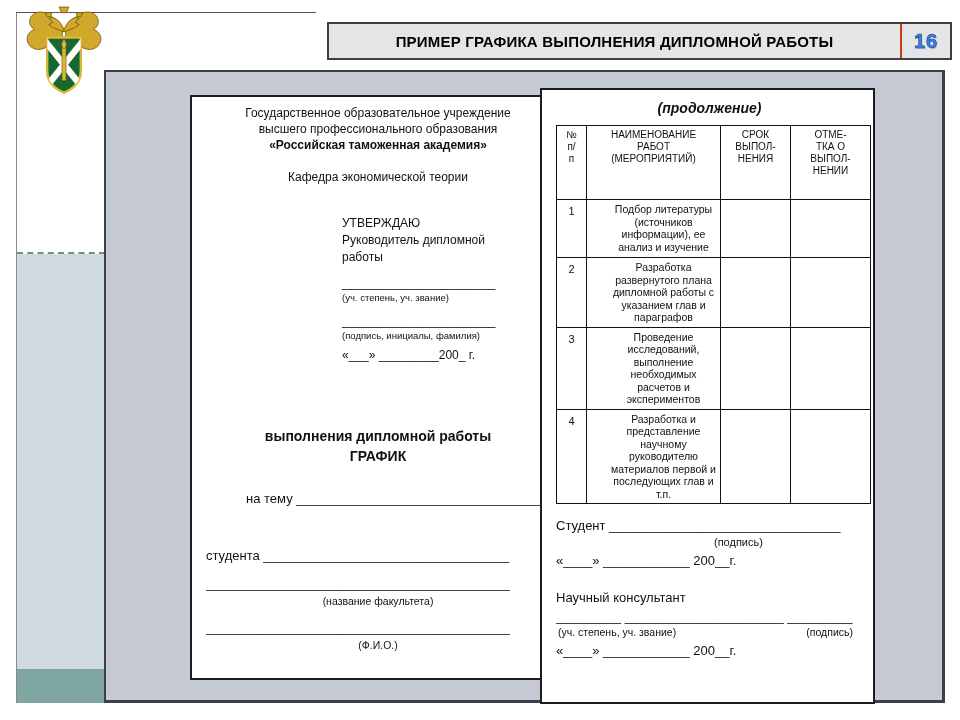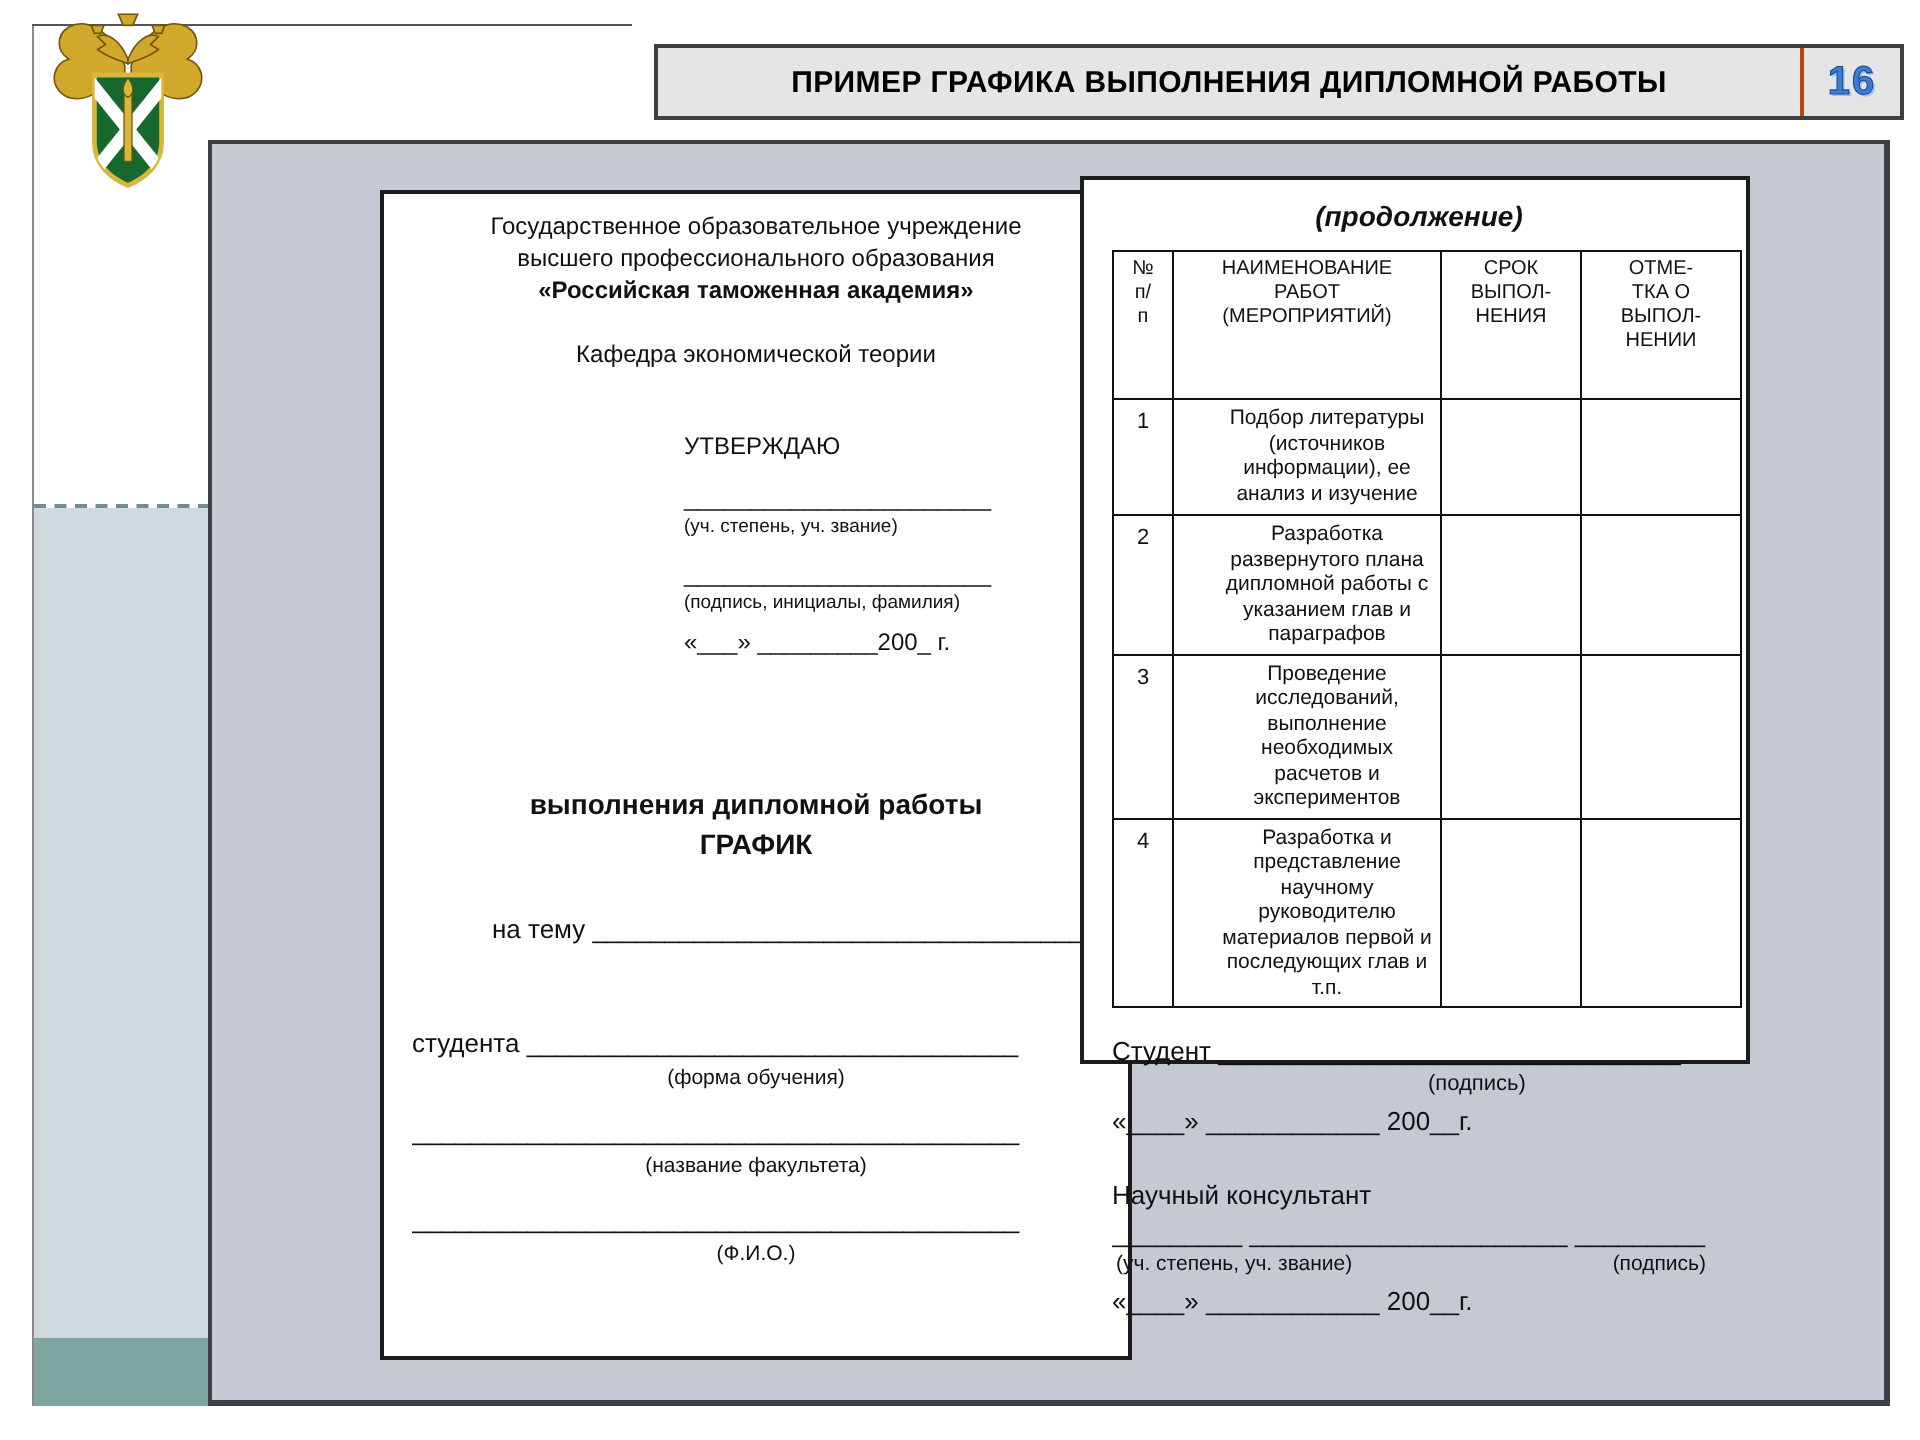--- a/index.html
+++ b/index.html
@@ -34,21 +34,21 @@
   }
   .page-num{
     font-weight:bold;font-size:20px;color:#3f7dd0;letter-spacing:1px;
     text-shadow:1px 1px 0 #9cc0ee;-webkit-text-stroke:.6px #1d4f9e;
   }
   
   .emblem{position:absolute;left:24px;top:5px;width:80px;height:97px;}
   
   .doc{position:absolute;background:#fff;border:2px solid #1c1c1c;box-sizing:border-box;}
   .doc-left{left:190px;top:95px;width:376px;height:585px;padding:8px 14px;font-size:12px;line-height:16px;}
-  .doc-right{left:540px;top:88px;width:335px;height:444px;padding:8px 10px 8px 14px;font-size:13px;line-height:17px;}
+  .doc-right{left:540px;top:88px;width:335px;height:616px;padding:8px 10px 8px 14px;font-size:13px;line-height:17px;}
   .center{text-align:center;}
   .bold{font-weight:bold;}
   .nowrap{white-space:nowrap;overflow:hidden;}
   
   .dept{margin-top:16px;}
   .approve{margin-left:136px;margin-top:30px;width:172px;line-height:17px;}
   .approve .blank{margin-top:9px;white-space:nowrap;}
   .small-cap{font-size:9.5px;line-height:12px;color:#111;}
   .approve .date-line{margin-top:5px;}
   .graf-title{margin-top:62px;font-weight:bold;font-size:14px;line-height:20px;text-align:center;}
@@ -119,35 +119,35 @@
 </div>
 
 <div class="doc doc-left">
   <div class="center">Государственное образовательное учреждение</div>
   <div class="center">высшего профессионального образования</div>
   <div class="center bold">«Российская таможенная академия»</div>
   <div class="center dept">Кафедра экономической теории</div>
 
   <div class="approve">
     <div>УТВЕРЖДАЮ</div>
+    <div>Руководитель дипломной работы</div>
     <div class="blank">_______________________</div>
     <div class="small-cap">(уч. степень, уч. звание)</div>
     <div class="blank">_______________________</div>
     <div class="small-cap">(подпись, инициалы, фамилия)</div>
     <div class="date-line">«___» _________200_ г.</div>
   </div>
 
   <div class="graf-title">
     <div>выполнения дипломной работы</div>
     <div>ГРАФИК</div>
   </div>
 
   <div class="topic-line nowrap">на тему ___________________________________</div>
   <div class="student-line nowrap">студента __________________________________</div>
-  <div class="cap-center">(форма обучения)</div>
   <div class="blank-row">__________________________________________</div>
   <div class="cap-center">(название факультета)</div>
   <div class="blank-row">__________________________________________</div>
   <div class="cap-center">(Ф.И.О.)</div>
 </div>
 
 <div class="doc doc-right">
   <div class="continuation">(продолжение)</div>
 
   <table class="sched">

